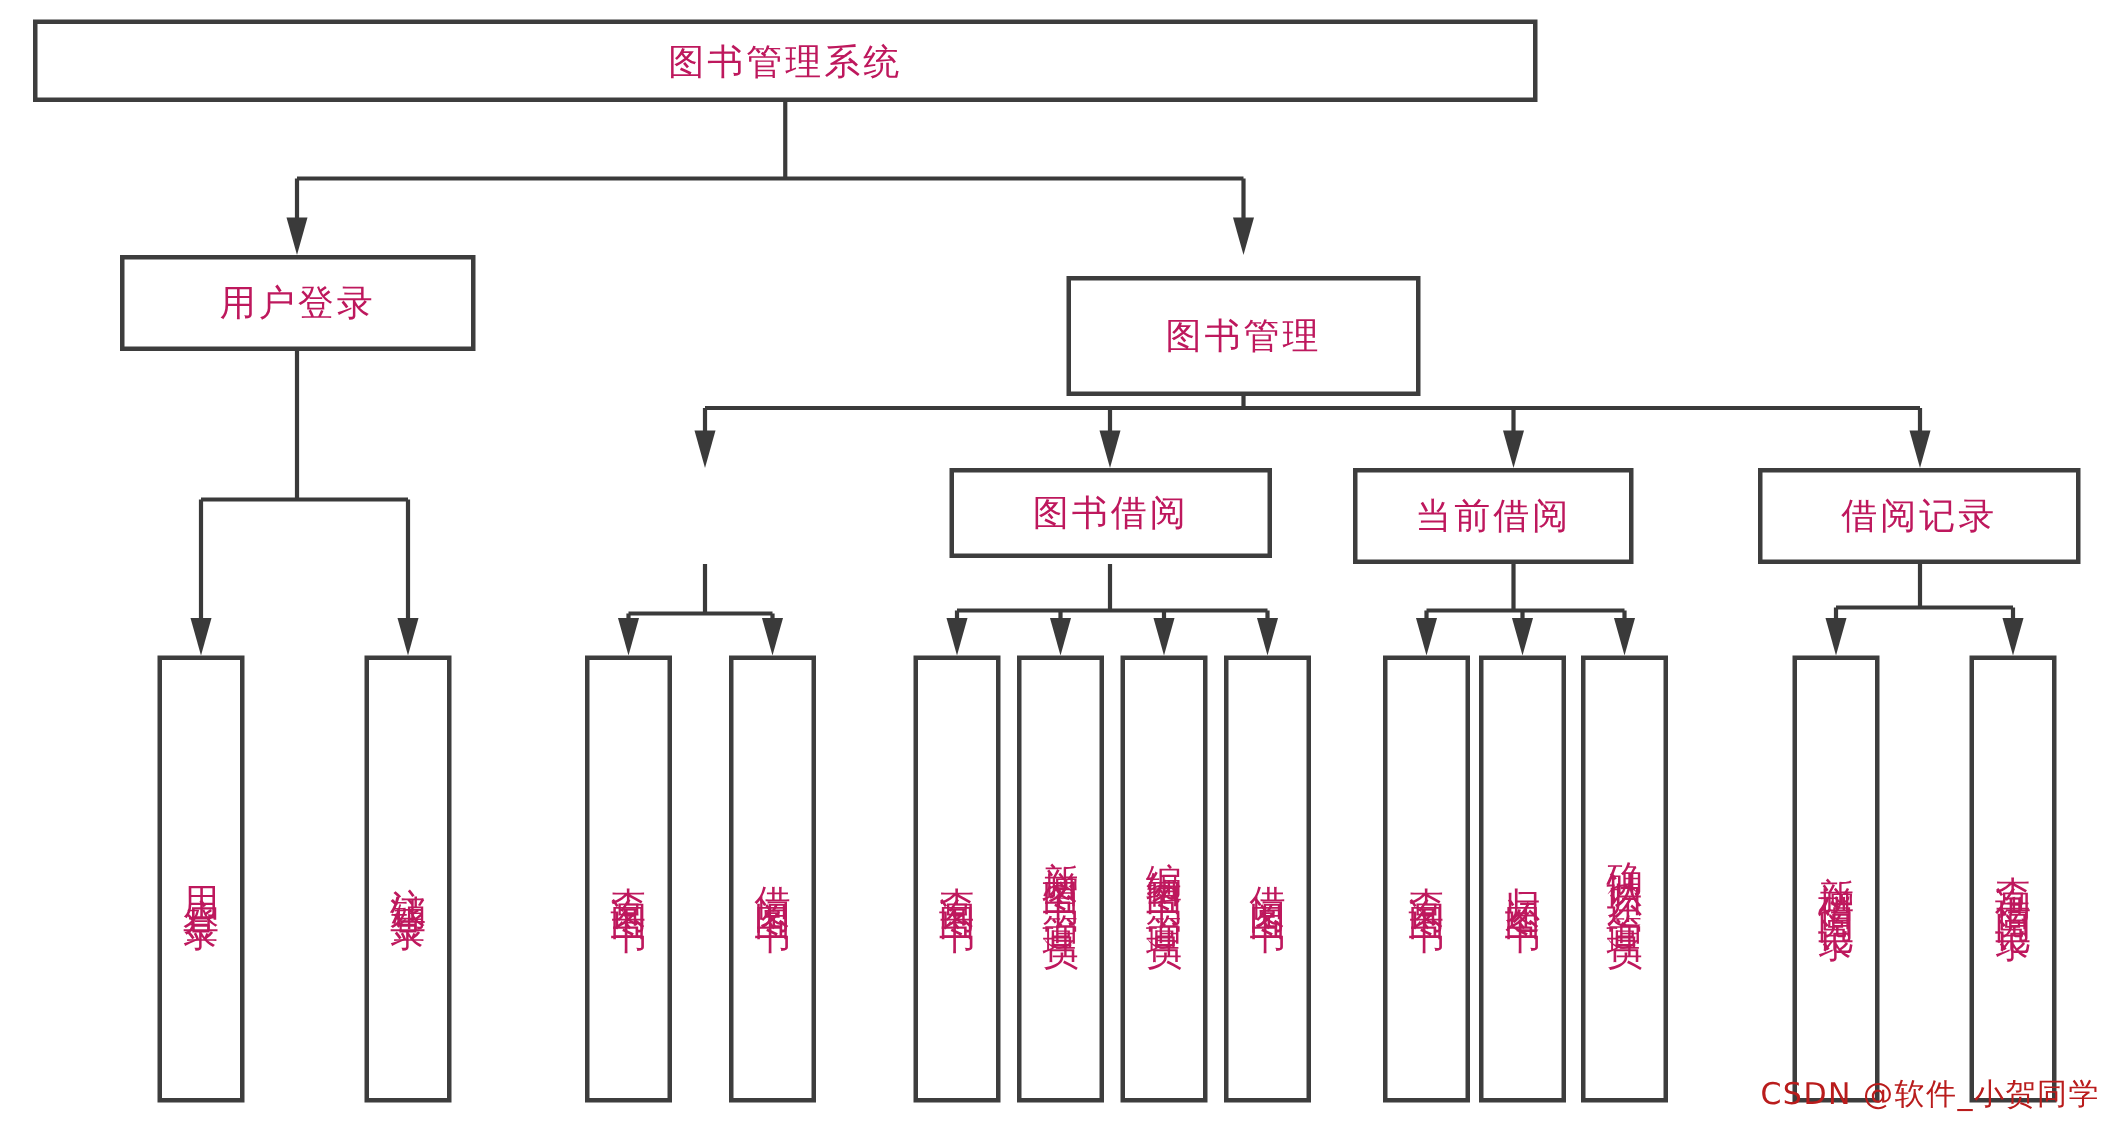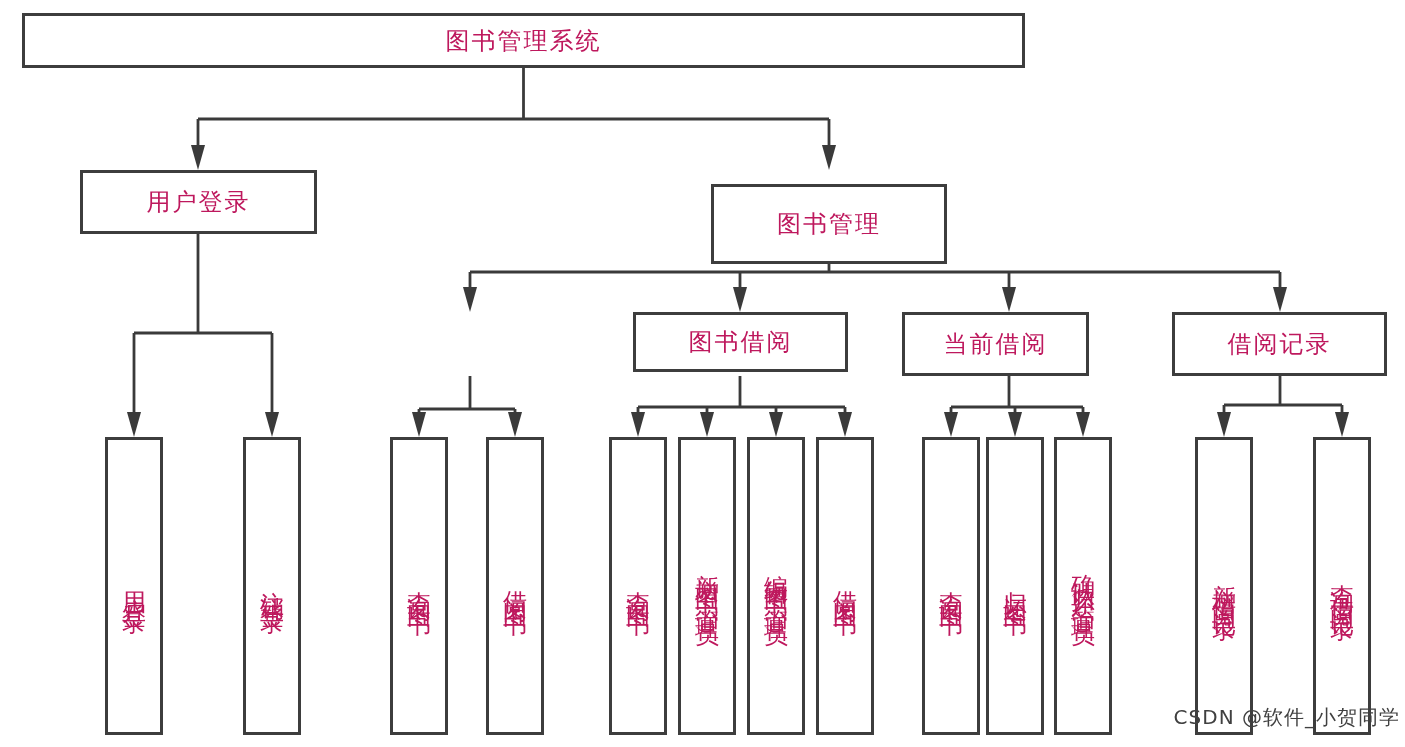--- a/index.html
+++ b/index.html
@@ -54,24 +54,24 @@
   .vtext {
     writing-mode: vertical-rl;
     text-orientation: mixed;
     font-size: 24px;
     letter-spacing: 7px;
     line-height: 1;
   }
   #watermark {
     position: absolute;
     right: 5px;
-    bottom: 16px;
+    bottom: 4px;
     font-size: 20px;
     letter-spacing: 1px;
-    color: #404040;
+    color: #b91c1c;
     z-index: 10;
     white-space: nowrap;
   }
 </style>
 </head>
 <body>
 
 <div id="stage">
 
   <svg id="connectors" width="1405" height="747" viewBox="0 0 1405 747">

